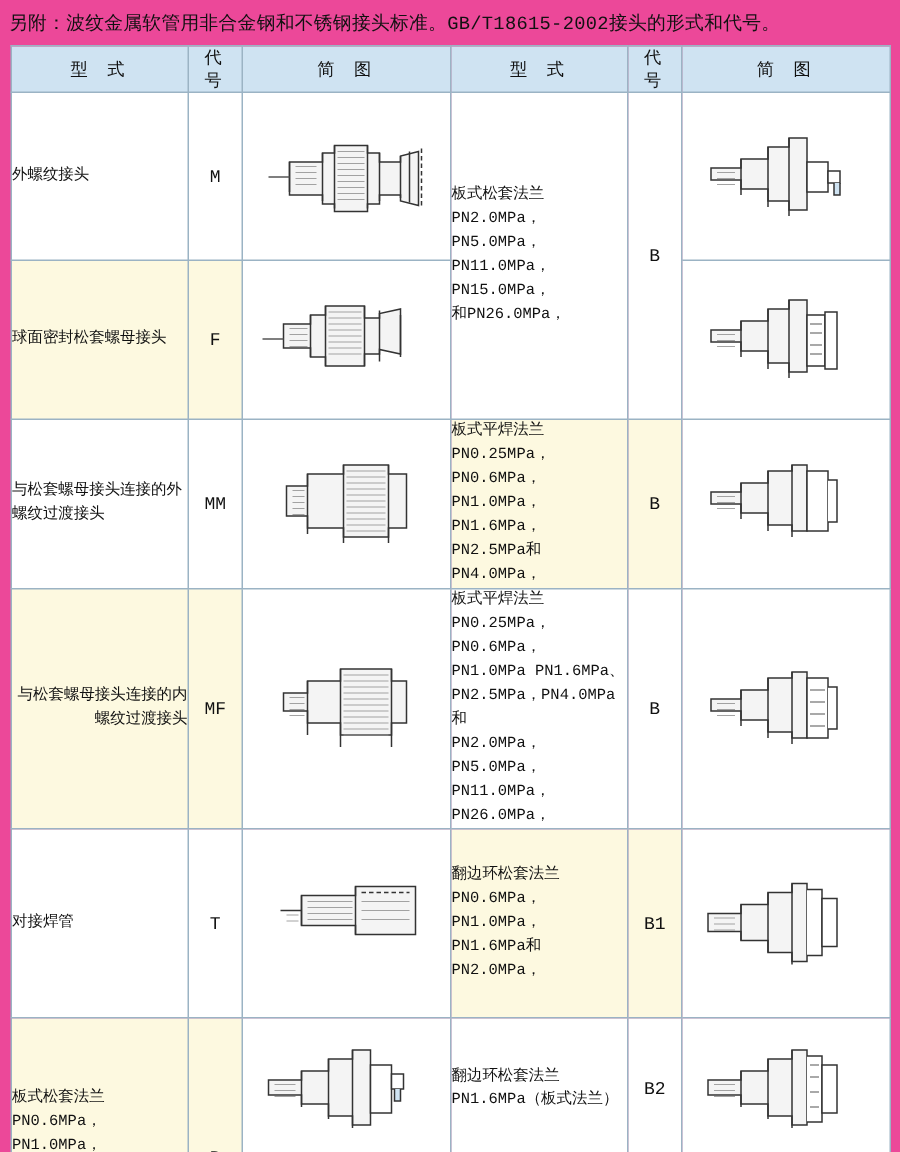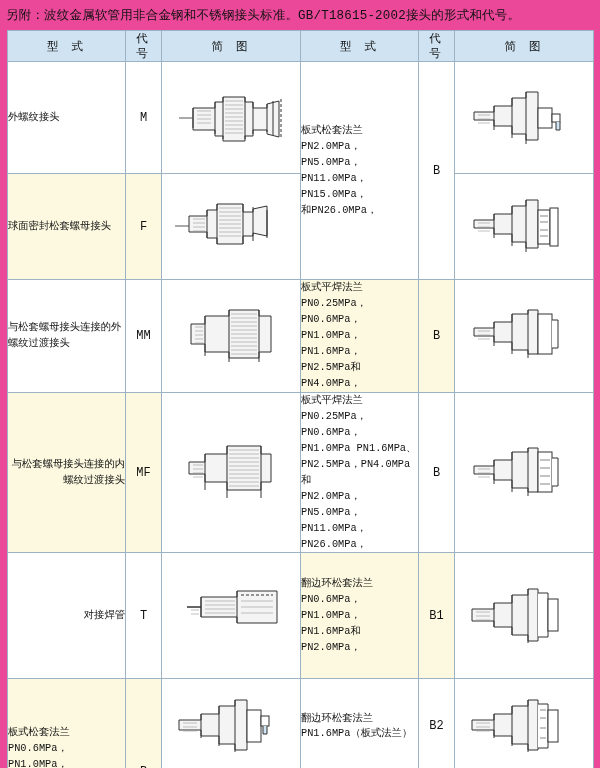--- a/index.html
+++ b/index.html
@@ -225,21 +225,21 @@
               <rect x="82" y="24" width="14" height="40" fill="#fff"></rect>
               <path d="M96 30 h6 v28 h-6" fill="#fff"></path>
               <path d="M84 32 h10 M84 40 h10 M84 48 h10 M84 56 h10" stroke="#555" stroke-width="0.7"></path>
               <path d="M22 41 h12 M22 45 h12 M22 49 h12" stroke="#999" stroke-width="0.6"></path>
             </g>
           </svg>
         </td>
       </tr>
 
       <tr>
-        <td class="cell-type white" style="height: 126px; white-space: pre-line; text-align: right;">对接焊管</td>
+        <td class="cell-type white" style="height: 126px; white-space: pre-line;">对接焊管</td>
         <td class="cell-code white">T</td>
         <td class="fig">
           <svg width="136" height="98" viewBox="0 0 136 98">
             <g stroke="#333" fill="none" stroke-width="1">
               <path d="M24 40 h14 v-10 h36 v-6 h40 v32 h-40 v-6 h-36 v-10 z" fill="#f4f4f4"></path>
               <path d="M38 30 v20 M74 24 v32"></path>
               <path d="M28 43 h8 M28 47 h8" stroke="#999" stroke-width="0.6"></path>
               <path d="M78 28 h32" stroke-dasharray="3 2"></path>
               <path d="M78 34 h32 M78 40 h32 M78 46 h32" stroke="#999" stroke-width="0.6"></path>
               <path d="M42 34 h30 M42 38 h30 M42 42 h30 M42 46 h30" stroke="#999" stroke-width="0.6"></path>

